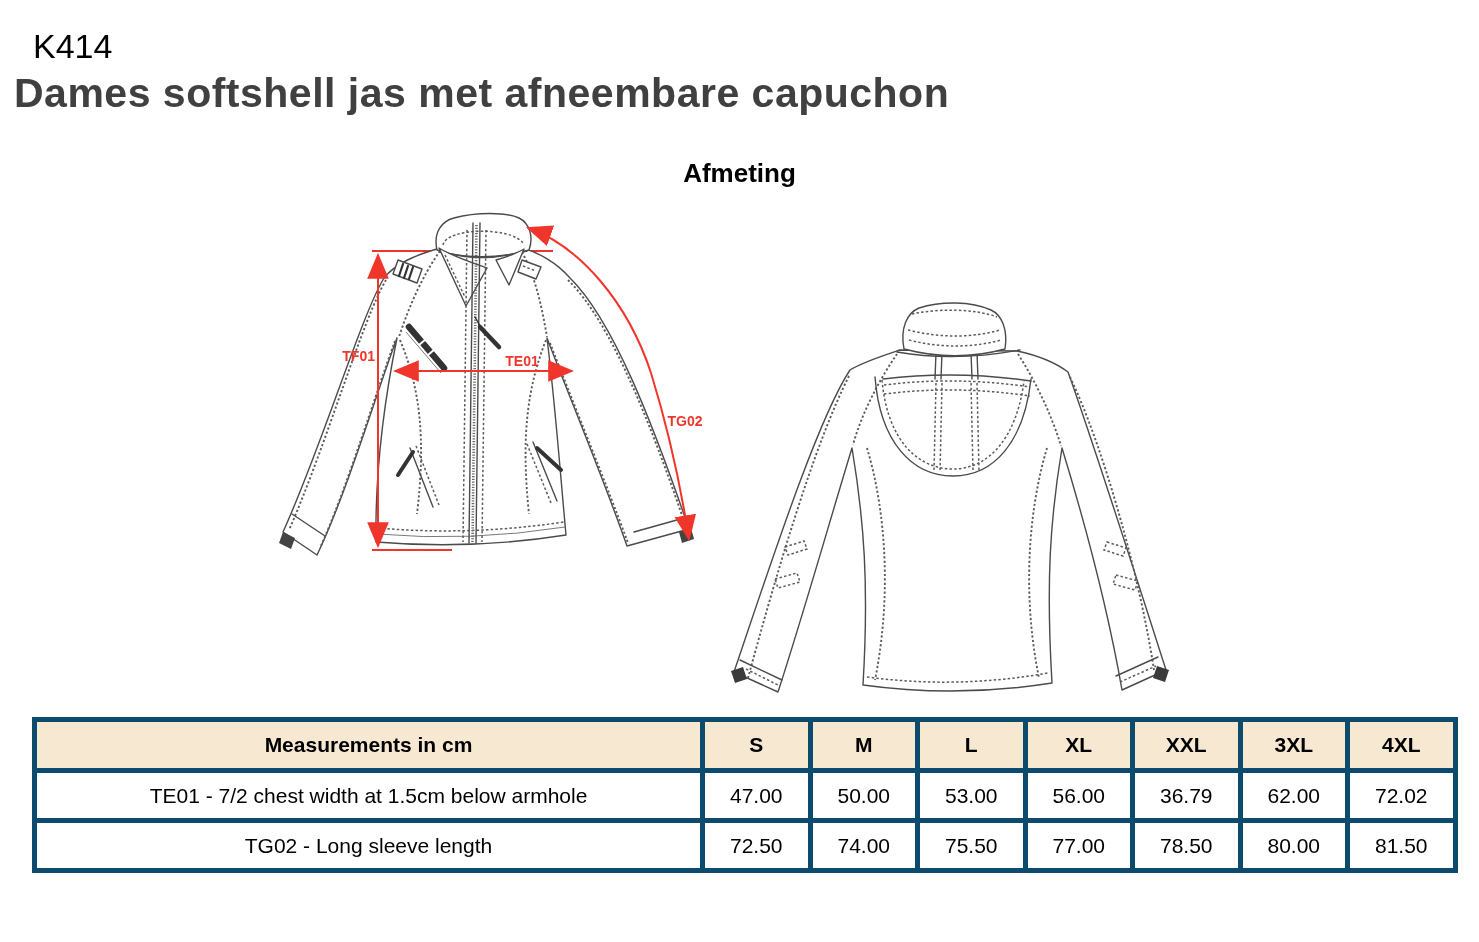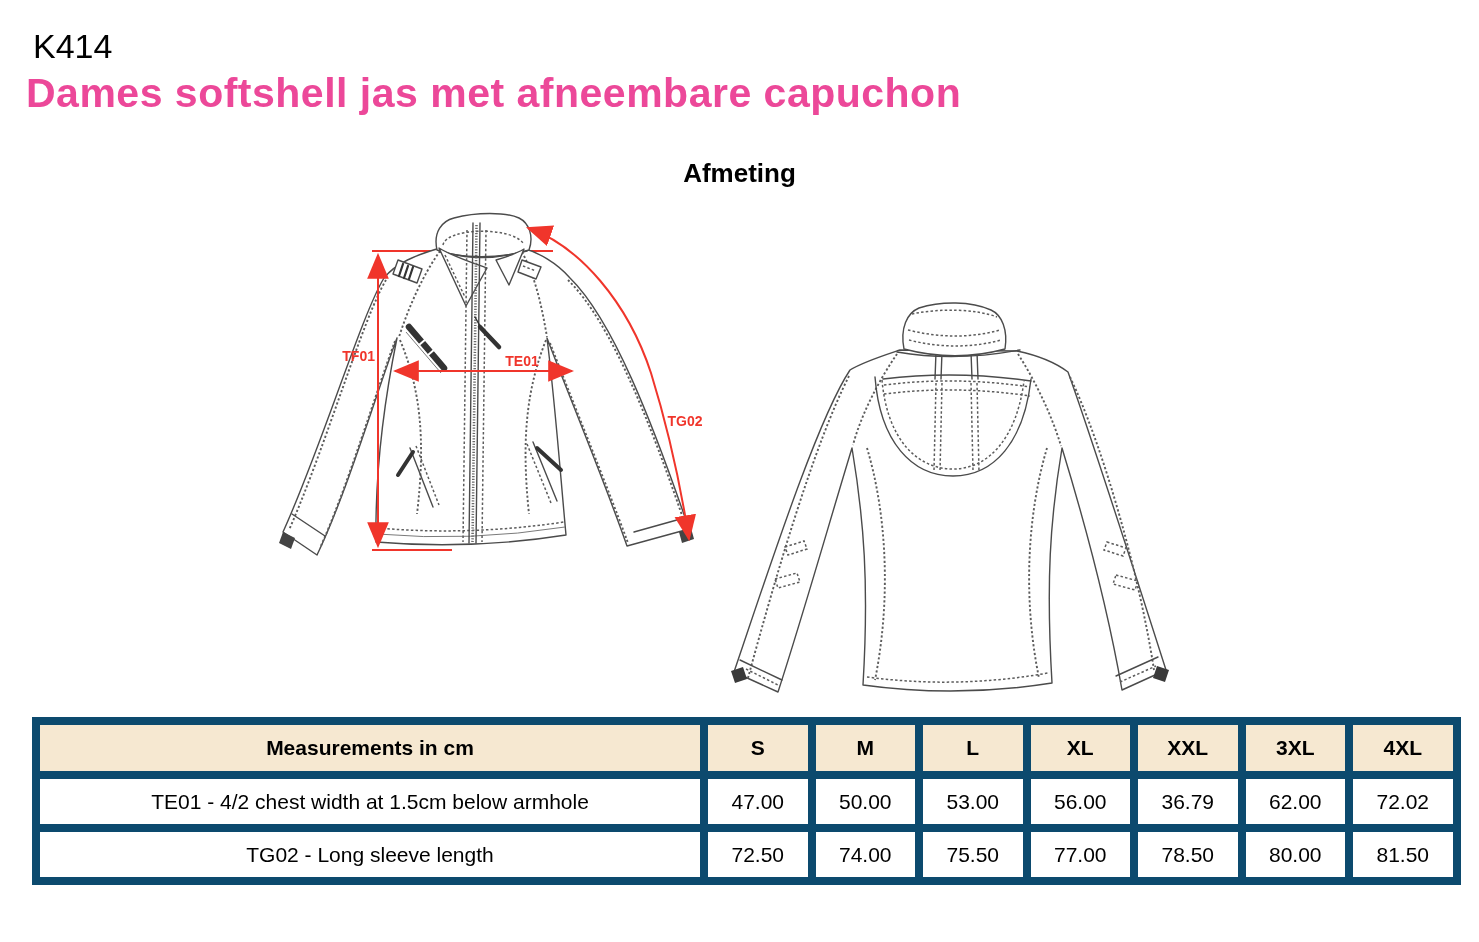--- a/index.html
+++ b/index.html
@@ -1,35 +1,35 @@
 <!DOCTYPE html>
 <html><head>
 <meta charset="utf-8">
 <style>
   html,body{margin:0;padding:0;background:#fff;}
   body{width:1479px;height:942px;position:relative;font-family:"Liberation Sans",sans-serif;overflow:hidden;}
 
   .product-code{position:absolute;left:33px;top:27px;font-size:34px;color:#000;}
-  .product-title{position:absolute;left:26px;top:70px;font-size:41px;font-weight:bold;color:#ec4899;white-space:nowrap;letter-spacing:0.5px;}
+  .product-title{position:absolute;left:14px;top:70px;font-size:41px;font-weight:bold;color:#404040;white-space:nowrap;letter-spacing:0.5px;}
   .section-title{position:absolute;left:0;top:158px;width:1479px;text-align:center;font-size:26px;font-weight:bold;color:#000;}
 
   .svg-front{position:absolute;left:270px;top:198px;}
   .svg-back{position:absolute;left:700px;top:280px;}
 
   .jacket{stroke:#4b4b4b;stroke-width:1.4;fill:none;stroke-linecap:round;stroke-linejoin:round;}
   .jfill{fill:#ffffff;}
   .stitch{stroke:#5c5c5c;stroke-width:1.5;fill:none;stroke-dasharray:2.5,2.2;}
   .stitch2{stroke:#5c5c5c;stroke-width:1.9;fill:none;stroke-dasharray:2.2,2.2;}
   .thin{stroke:#7a7a7a;stroke-width:1;fill:none;}
   .dark{stroke:#333;fill:none;stroke-linecap:round;}
   .anno{stroke:#f0352b;stroke-width:2;fill:none;}
   .anno-label{font:bold 14px "Liberation Sans",sans-serif;fill:#f0352b;}
 
   table.meas{position:absolute;left:32px;top:717px;width:1421px;border-collapse:collapse;table-layout:fixed;font-size:21px;color:#000;}
-  table.meas th,table.meas td{border:8px solid #0c4a6e;text-align:center;vertical-align:middle;padding:0;height:45px;font-weight:normal;overflow:hidden;white-space:nowrap;}
+  table.meas th,table.meas td{border:5px solid #0c4a6e;text-align:center;vertical-align:middle;padding:0;height:45px;font-weight:normal;overflow:hidden;white-space:nowrap;}
   table.meas thead th{background:#f6e8d1;font-weight:bold;height:46px;}
 </style>
 </head>
 <body>
 
 <div class="product-code">K414</div>
 <h1 class="product-title" style="margin:0;">Dames softshell jas met afneembare capuchon</h1>
 <div class="section-title">Afmeting</div>
 
 <svg class="svg-front" width="450" height="385" viewBox="0 0 450 385">
@@ -187,21 +187,21 @@
       <th>M</th>
       <th>L</th>
       <th>XL</th>
       <th>XXL</th>
       <th>3XL</th>
       <th>4XL</th>
     </tr>
   </thead>
   <tbody>
     <tr>
-      <td>TE01 - 4/2 chest width at 1.5cm below armhole</td>
+      <td>TE01 - 7/2 chest width at 1.5cm below armhole</td>
       <td>47.00</td>
       <td>50.00</td>
       <td>53.00</td>
       <td>56.00</td>
       <td>36.79</td>
       <td>62.00</td>
       <td>72.02</td>
     </tr>
     <tr>
       <td>TG02 - Long sleeve length</td>

